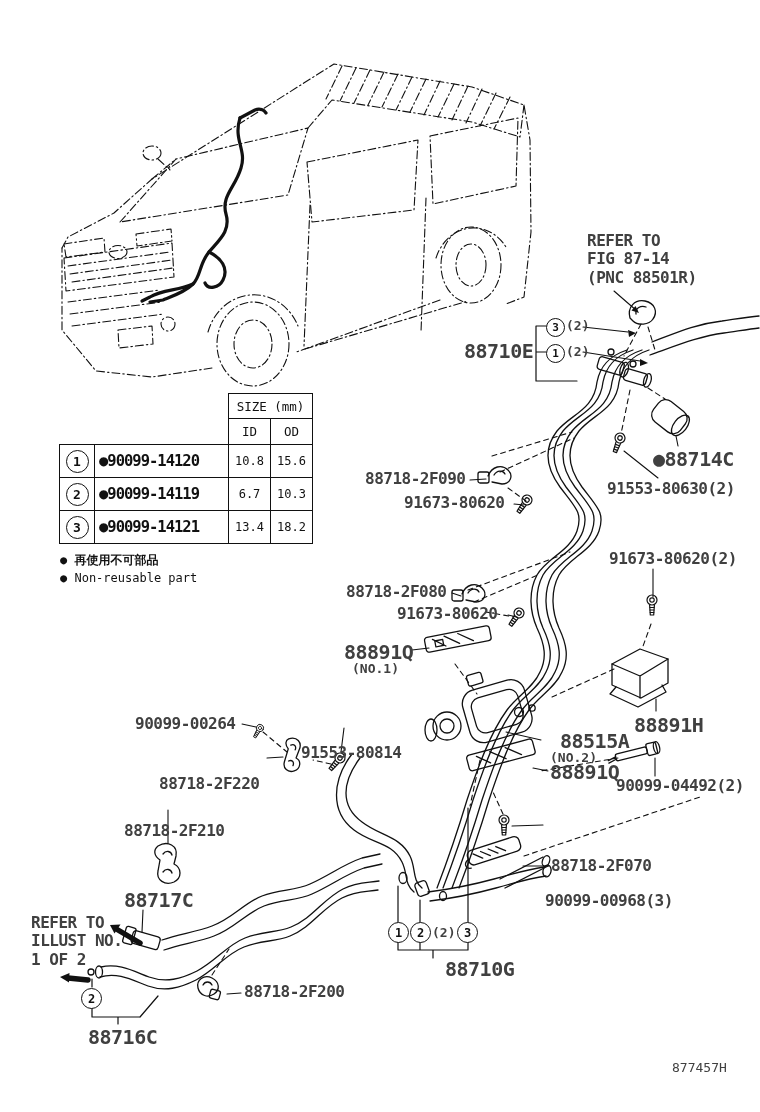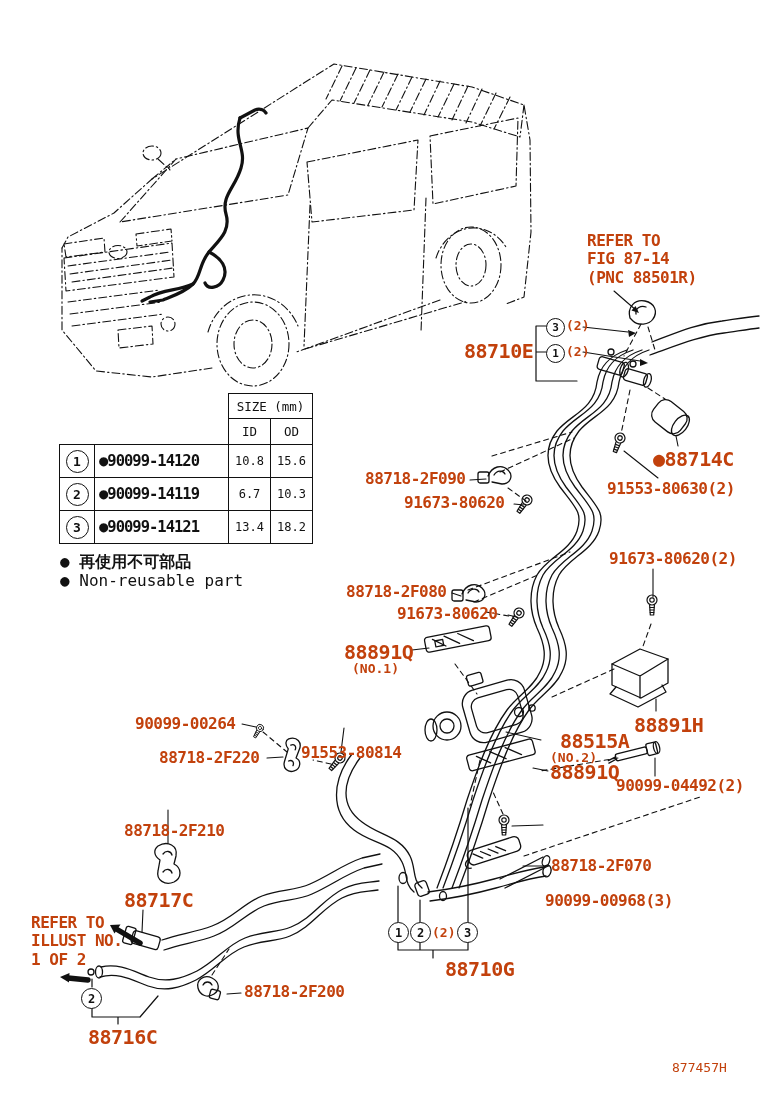--- a/index.html
+++ b/index.html
@@ -1,19 +1,19 @@
 <!DOCTYPE html>
 <html><head>
 <meta charset="utf-8">
 <style>
   html,body{margin:0;padding:0;background:#fff;}
   .page{position:relative;width:760px;height:1112px;background:#ffffff;overflow:hidden;
         font-family:"DejaVu Sans Mono","Liberation Mono",monospace;color:#111;}
   svg.art{position:absolute;left:0;top:0;}
-  .lbl{position:absolute;white-space:nowrap;font-weight:bold;color:#c2410c;line-height:1.15;}
+  .lbl{position:absolute;white-space:nowrap;font-weight:bold;color:#404040;line-height:1.15;}
   .big{font-size:20px;letter-spacing:-0.5px;}
   .med{font-size:16px;letter-spacing:-0.5px;}
   .small{font-size:13px;}
   .tiny{font-size:13px;font-weight:normal;letter-spacing:0;}
   .multiline span{display:block;}
   .circ{position:absolute;border:1.6px solid #111;border-radius:50%;background:#fff;
         display:flex;align-items:center;justify-content:center;font-weight:bold;color:#111;
         font-family:"DejaVu Sans Mono",monospace;}
   .c18{width:17px;height:17px;font-size:11px;}
   .c20{width:19px;height:19px;font-size:12px;}
@@ -21,21 +21,21 @@
   .sizetbl td{border:1.6px solid #111;text-align:center;vertical-align:middle;padding:0;}
   .sizetbl td.blank{border:none;}
   .sizetbl .h1 td{height:24px;}
   .sizetbl .h2 td{height:25px;}
   .sizetbl .dr td{height:32px;}
   .sizetbl .hdr{font-size:12.5px;font-weight:normal;}
   .sizetbl .pn{font-size:15.5px;font-weight:bold;text-align:left;padding-left:4px;letter-spacing:-1px;}
   .sizetbl .vv{font-size:12px;}
   .tcirc{display:inline-flex;width:21px;height:21px;border:1.4px solid #111;border-radius:50%;
         align-items:center;justify-content:center;font-size:13px;font-weight:bold;}
-  .note{position:absolute;font-size:16px;font-weight:bold;letter-spacing:0;
+  .note{position:absolute;font-size:12px;font-weight:bold;letter-spacing:0;
         font-family:"DejaVu Sans Mono","DejaVu Sans",sans-serif;}
 </style>
 </head>
 <body>
 
 <div class="page">
 
 <svg class="art" width="760" height="1112" viewBox="0 0 760 1112">
   <defs>
     <g id="screw" stroke="#111" fill="none" stroke-width="1.2">
@@ -357,21 +357,21 @@
 <div class="lbl med" style="left:397px;top:605px;">91673-80620</div>
 
 <div class="lbl big" style="left:344px;top:641px;">88891Q</div>
 <div class="lbl small" style="left:352px;top:662px;">(NO.1)</div>
 
 <div class="lbl med" style="left:135px;top:715px;">90099-00264</div>
 <div class="lbl med" style="left:301px;top:709px;margin-top:35px;">91553-80814</div>
 <div class="lbl big" style="left:634px;top:714px;">88891H</div>
 <div class="lbl big" style="left:543px;top:730px;margin-left:17px;">88515A</div>
 <div class="lbl small" style="left:550px;top:751px;">(NO.2)</div>
-<div class="lbl med" style="left:159px;top:749px;">88718-2F220</div>
+<div class="lbl med" style="left:159px;top:775px;">88718-2F220</div>
 <div class="lbl big" style="left:550px;top:761px;">88891Q</div>
 <div class="lbl med" style="left:616px;top:777px;">90099-04492(2)</div>
 <div class="lbl med" style="left:124px;top:822px;">88718-2F210</div>
 <div class="lbl med" style="left:545px;top:844px;margin-top:48px;">90099-00968(3)</div>
 <div class="lbl med" style="left:551px;top:857px;">88718-2F070</div>
 
 <div class="lbl big" style="left:124px;top:889px;">88717C</div>
 <div class="lbl med multiline" style="left:31px;top:914px;">
   <span>REFER TO</span>
   <span>ILLUST NO.</span>

